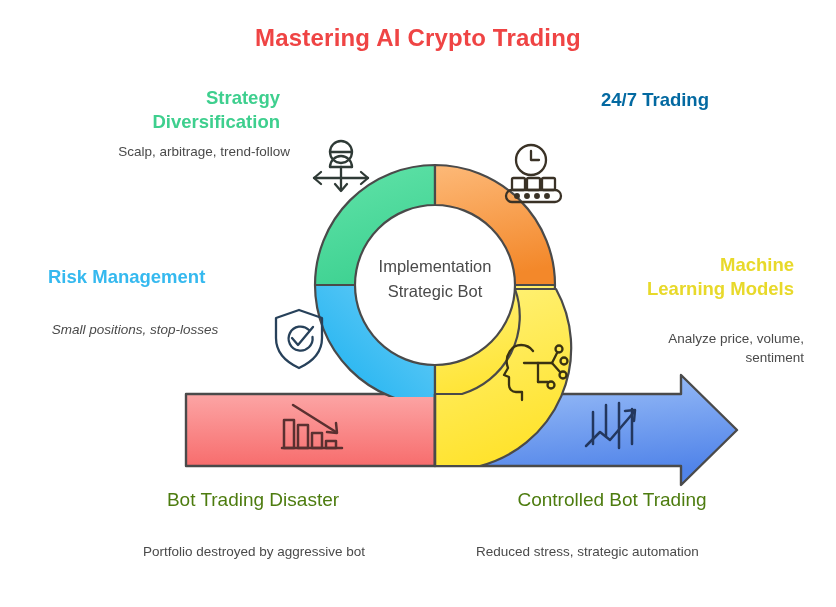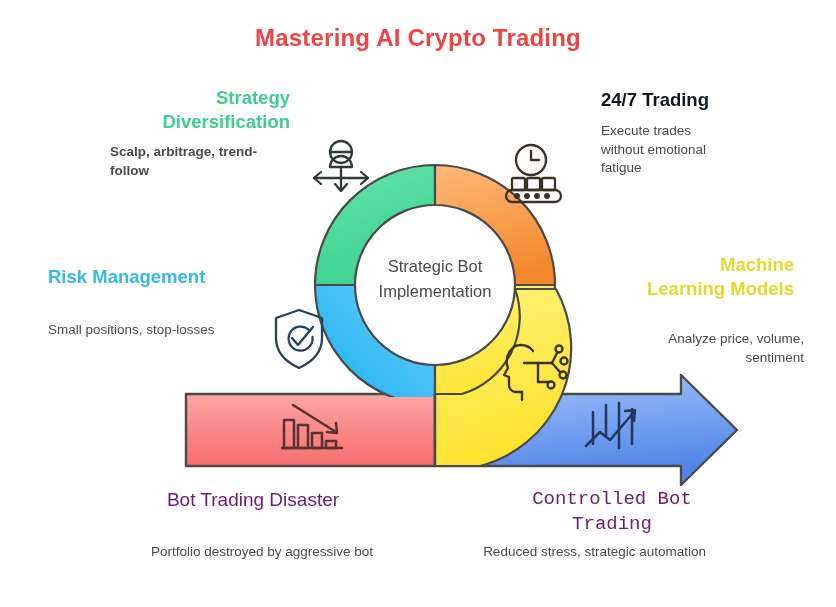--- a/index.html
+++ b/index.html
@@ -38,77 +38,77 @@
     line-height: 24px;
   }
   .quad-desc {
     position: absolute;
     font-size: 13.5px;
     line-height: 18.5px;
     color: #4a4a4a;
   }
   
   #lbl-strategy {
-    left: 110px; top: 86px; width: 180px;
+    left: 100px; top: 86px; width: 180px;
     text-align: right;
     color: #3ecf8e;
   }
   #desc-strategy {
     left: 110px; top: 143px; width: 180px;
-    text-align: left;
-    font-weight: bold;
+    text-align: right;
   }
   
   #lbl-247 {
     left: 601px; top: 88px; width: 190px;
     text-align: left;
-    color: #0f172a;
+    color: #0369a1;
   }
   #desc-247 {
     left: 601px; top: 122px; width: 135px;
     text-align: left;
   }
   
   #lbl-risk {
     left: 48px; top: 265px; width: 174px;
     text-align: left;
     color: #35b9ef;
   }
   #desc-risk {
     left: 48px; top: 321px; width: 174px;
-    text-align: left;
+    text-align: center;
+    font-style: italic;
   }
   
   #lbl-ml {
     left: 644px; top: 253px; width: 150px;
     text-align: right;
     color: #e8d92a;
   }
   #desc-ml {
     left: 644px; top: 330px; width: 160px;
     text-align: right;
   }
   
   .bottom-title {
     position: absolute;
     font-size: 19px;
-    color: #701a75;
+    color: #4d7c0f;
     line-height: 25px;
     text-align: center;
   }
   .bottom-desc {
     position: absolute;
     font-size: 13.5px;
     color: #4a4a4a;
     line-height: 18.5px;
-    text-align: right;
+    text-align: left;
   }
   #title-disaster { left: 143px; top: 487px; width: 220px; }
   #desc-disaster  { left: 143px; top: 543px; width: 230px; }
-  #title-controlled { left: 502px; top: 487px; width: 220px; font-family: Liberation Mono, monospace; }
+  #title-controlled { left: 502px; top: 487px; width: 220px; }
   #desc-controlled  { left: 476px; top: 543px; width: 230px; }
 
   .center-text {
     position: absolute;
     left: 345px;
     top: 254px;
     width: 180px;
     text-align: center;
     font-size: 16.5px;
     color: #4a4a4a;
@@ -245,29 +245,28 @@
       <line x1="593" y1="412" x2="593" y2="444"></line>
       <line x1="606" y1="405" x2="606" y2="436"></line>
       <line x1="619" y1="403" x2="619" y2="448"></line>
       <line x1="632" y1="409" x2="632" y2="444"></line>
       <polyline points="586,446 600,432 610,440 634,412"></polyline>
       <polyline points="625,411 635,410 634,421"></polyline>
     </g>
   </svg>
 
   <div class="center-text">
+    <div>Implementation</div>
     <div>Strategic Bot</div>
-    <div>Implementation</div>
   </div>
 
   <div class="quad-label" id="lbl-strategy">Strategy Diversification</div>
   <div class="quad-desc" id="desc-strategy">Scalp, arbitrage, trend-follow</div>
 
   <div class="quad-label" id="lbl-247">24/7 Trading</div>
-  <div class="quad-desc" id="desc-247">Execute trades without emotional fatigue</div>
 
   <div class="quad-label" id="lbl-risk">Risk Management</div>
   <div class="quad-desc" id="desc-risk">Small positions, stop-losses</div>
 
   <div class="quad-label" id="lbl-ml">Machine Learning Models</div>
   <div class="quad-desc" id="desc-ml">Analyze price, volume, sentiment</div>
 
   <div class="bottom-title" id="title-disaster">Bot Trading Disaster</div>
   <div class="bottom-desc" id="desc-disaster">Portfolio destroyed by aggressive bot</div>
 

